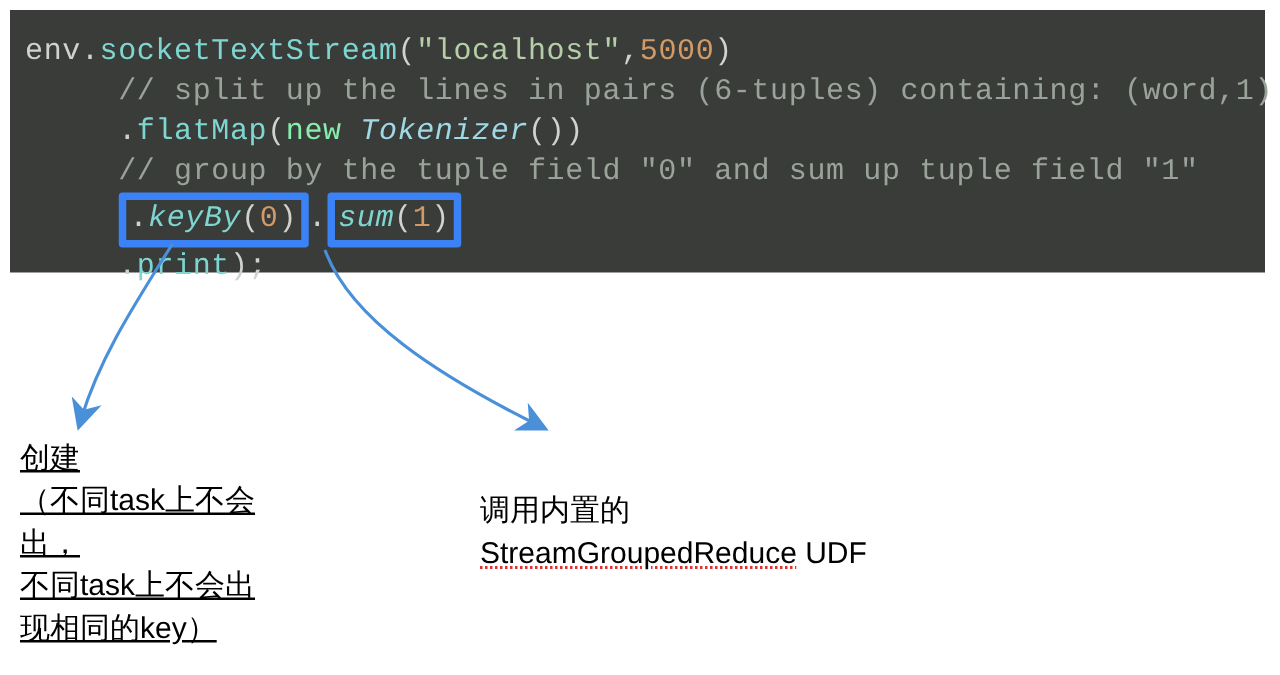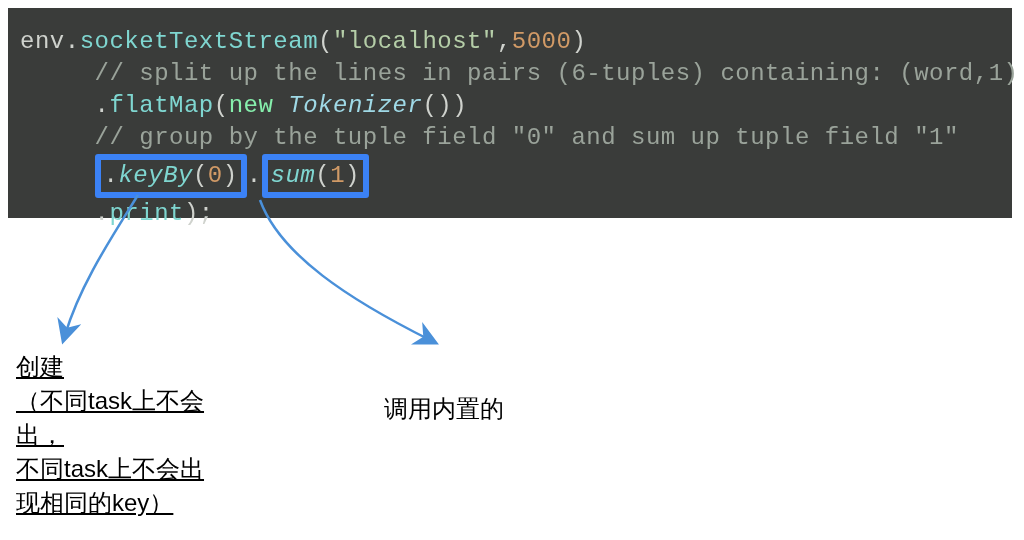--- a/index.html
+++ b/index.html
@@ -48,15 +48,16 @@
 
   <div class="note noteA">
     <div>创建</div>
     <div>（不同task上不会出，</div>
     <div>不同task上不会出</div>
     <div>现相同的key）</div>
   </div>
 
   <div class="note noteB">
     <div>调用内置的</div>
+    <div><span class="spell">StreamGroupedReduce</span><span> UDF</span></div>
   </div>
 
 </div>
 
 </body></html>

